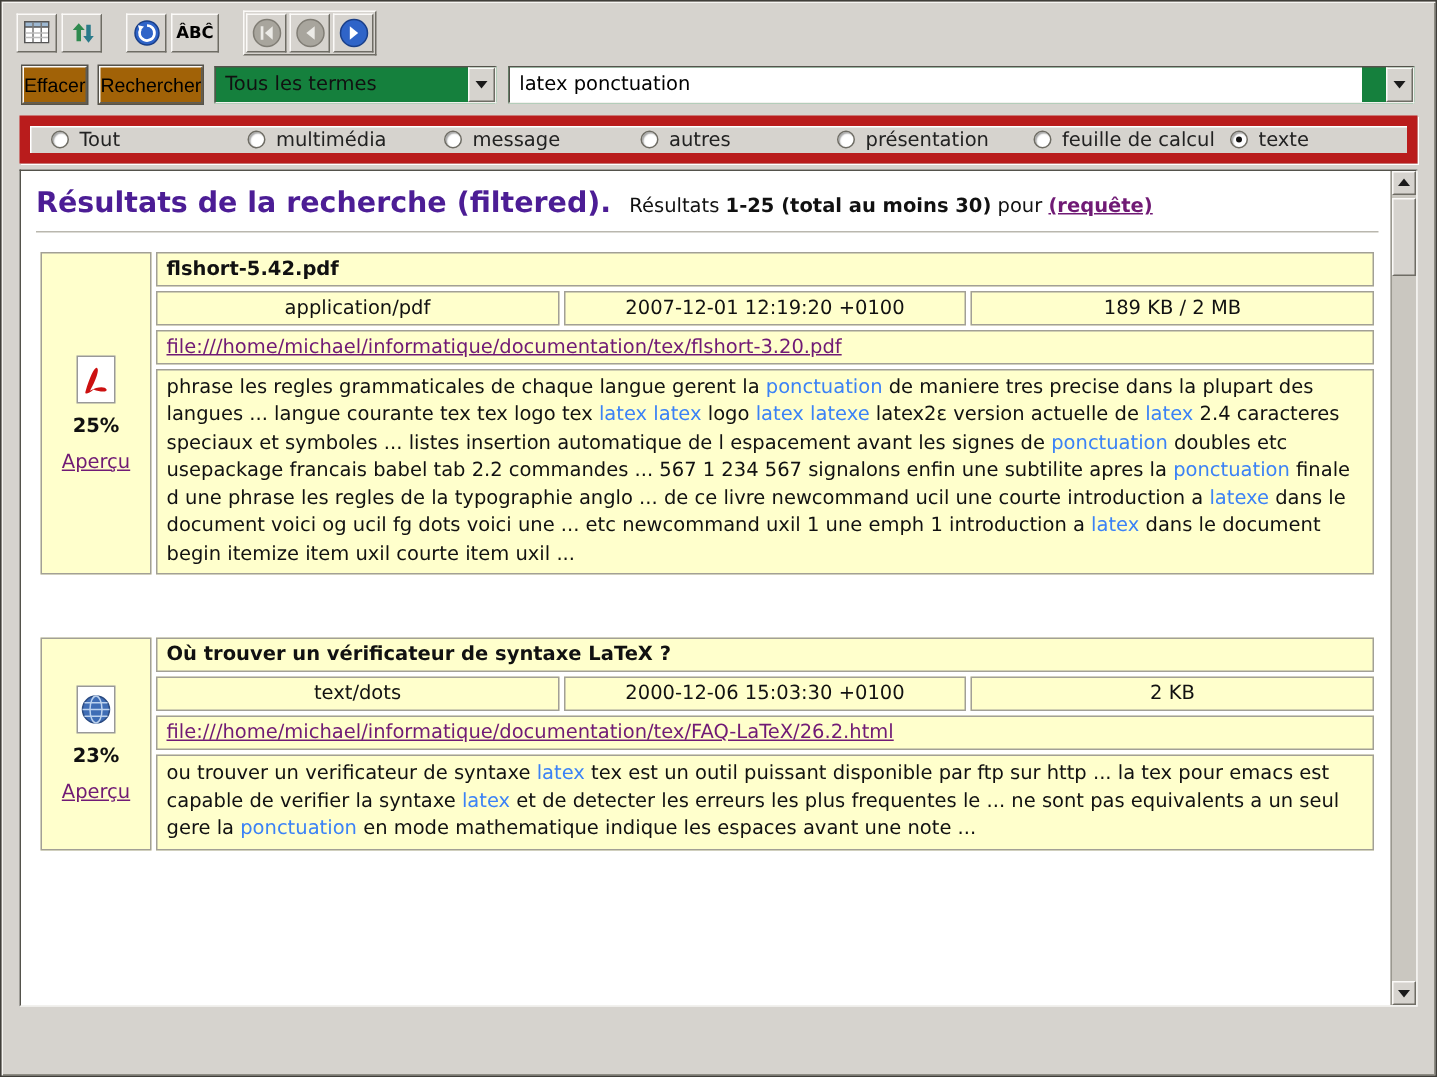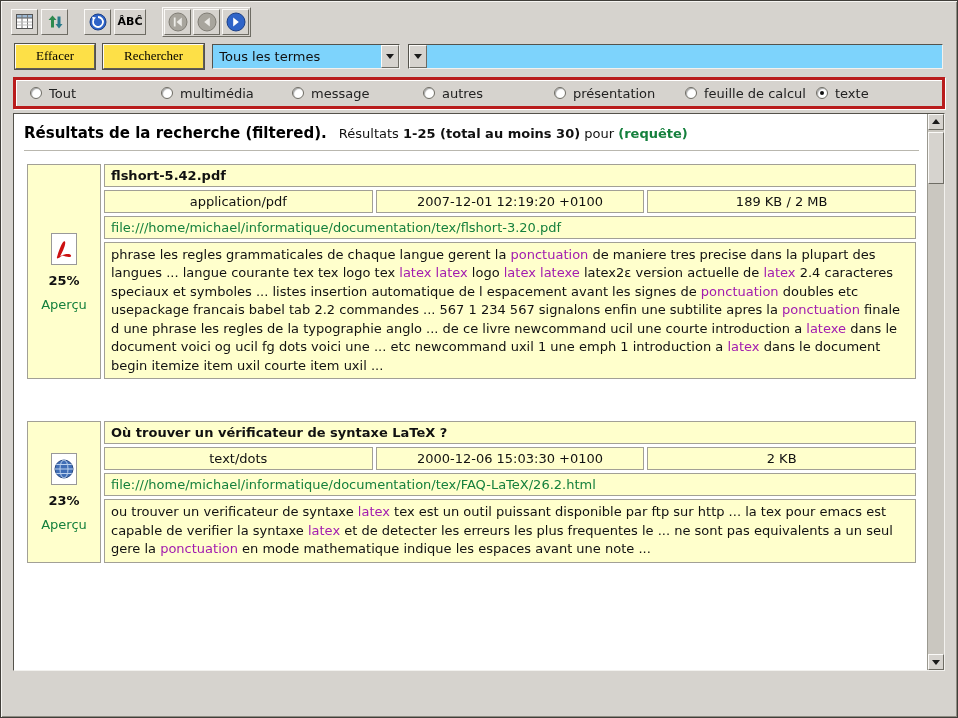--- a/index.html
+++ b/index.html
@@ -53,78 +53,78 @@
     display: flex; align-items: center; justify-content: center;
   }
   .tool-btn.wide { width: 32px; font-weight: bold; font-size: 11px; font-family: "DejaVu Sans", sans-serif; }
   .nav-frame {
     display: flex; gap: 2px; padding: 1px;
     border: 1px solid; border-color: #fbfaf8 #6e6c64 #6e6c64 #fbfaf8;
   }
   
   .search-row { flex: 0 0 36px; display: flex; align-items: center; gap: 8px; padding: 2px 10px; }
   .push-btn {
-    height: 25px; padding: 0 20px; background: #fde047; cursor: pointer; font-size: 13px;
-    font-family: Liberation Serif, serif;
+    height: 25px; padding: 0 0; background: #a16207; cursor: pointer; font-size: 13px;
+    font-family: Liberation Sans, sans-serif;
     border: 1px solid; border-color: #fbfaf8 #5f5d56 #5f5d56 #fbfaf8; box-shadow: 0 0 0 1px #54524b;
   }
   .combo {
-    height: 25px; display: flex; background: #7dd3fc;
+    height: 25px; display: flex; background: #15803d;
     border: 1px solid; border-color: #54524b #f2f1ee #f2f1ee #54524b; gap: 16px;
   }
   .combo-text { padding: 4px 6px; min-width: 152px; white-space: nowrap; }
   .combo-btn {
     width: 18px; background: #d6d3ce; cursor: pointer;
     border: 1px solid; border-color: #fbfaf8 #6e6c64 #6e6c64 #fbfaf8;
     display: flex; align-items: center; justify-content: center;
   }
   .tri-dn { width: 0; height: 0; border: 4px solid transparent; border-top: 5px solid #1a1a1a; margin-top: 5px; }
   .tri-up { width: 0; height: 0; border: 4px solid transparent; border-bottom: 5px solid #1a1a1a; margin-bottom: 5px; }
   .query-wrap { flex: 1; }
   .query-input { flex: 1; border: 0; outline: 0; padding: 0 6px; background: #fff; font: 13px "DejaVu Sans", sans-serif; }
   
   .filter-panel {
     flex: 0 0 32px; margin: 3px 8px 4px; display: flex; align-items: center; padding: 0 14px;
-    border: 3px solid #b91c1c; box-shadow: inset 1px 1px 0 #fff, 1px 1px 0 #fff;
+    border: 7px solid #b91c1c; box-shadow: inset 1px 1px 0 #fff, 1px 1px 0 #fff;
   }
   .filter-item { display: flex; align-items: center; gap: 7px; width: 131px; cursor: pointer; }
   .filter-item:last-child { width: auto; }
   .radio {
     width: 12px; height: 12px; flex: 0 0 12px; border-radius: 50%; background: #fff;
     border: 1px solid #6e6c64; box-shadow: inset 1px 1px 1px rgba(0,0,0,.35); position: relative;
   }
   .radio.checked::after {
     content: ""; position: absolute; left: 3px; top: 3px; width: 4px; height: 4px;
     border-radius: 50%; background: #111;
   }
   .filter-label { color: #222; }
   
   .results-outer {
     flex: 1; margin: 0 8px; background: #fff; display: flex; overflow: hidden;
     border: 1px solid; border-color: #54524b #f2f1ee #f2f1ee #54524b;
   }
   .results { flex: 1; padding: 8px 8px 0 10px; overflow: hidden; }
   .results-header { padding: 2px 0 4px; }
-  .rh-title { font-weight: bold; font-size: 15px; color: #000000; }
+  .rh-title { font-weight: bold; font-size: 19px; color: #4c1d95; }
   .rh-sub { font-size: 13px; margin-left: 8px; }
-  .green-link { color: #15803d; cursor: pointer; }
+  .green-link { color: #701a75; text-decoration: underline; cursor: pointer; }
   .rh-sub .green-link { font-weight: bold; }
   .hr { border-top: 1px solid #b9b7ae; margin: 4px 0 10px; }
   table.result { width: 100%; border-spacing: 3px; border-collapse: separate; table-layout: fixed; margin-bottom: 36px; }
   table.result:last-child { margin-bottom: 0; }
   table.result td { border: 1px solid #a2a096; background: #ffffcc; font-size: 13px; padding: 3px 6px; }
   col.c-side { width: 74px; }
   td.side { text-align: center; vertical-align: middle; padding: 6px 2px; }
   td.title-cell { background: #d8d8d0; font-weight: bold; }
   td.meta { text-align: center; white-space: nowrap; overflow: hidden; }
   td.url-cell { overflow: hidden; }
   td.snippet { line-height: 1.42; padding: 5px 8px; }
   .relevance { font-weight: bold; margin: 7px 0 9px; }
   .doc-icon { line-height: 0; }
-  .hl { color: #a21caf; }
+  .hl { color: #3b82f6; }
   
   .scrollbar { flex: 0 0 17px; background: #cac7c0; border-left: 1px solid #9a988f; display: flex; flex-direction: column; }
   .sb-btn {
     flex: 0 0 16px; height: 16px; background: #d6d3ce; cursor: pointer;
     border: 1px solid; border-color: #fbfaf8 #6e6c64 #6e6c64 #fbfaf8;
     display: flex; align-items: center; justify-content: center;
   }
   .sb-track { flex: 1; position: relative; }
   .sb-thumb {
     position: absolute; left: 0; top: 2px; width: 100%; height: 52px; background: #d6d3ce; cursor: pointer;
@@ -209,20 +209,21 @@
   <div class="search-row">
     <button class="push-btn">Effacer</button>
     <button class="push-btn">Rechercher</button>
     <div class="combo">
       <span class="combo-text">Tous les termes</span>
       <span class="combo-btn">
           <span class="tri-dn"></span>
         </span>
     </div>
     <div class="combo query-wrap">
+      <input class="query-input" value="latex ponctuation" style="">
       <span class="combo-btn">
           <span class="tri-dn"></span>
         </span>
     </div>
   </div>
 
   <div class="filter-panel">
     <label class="filter-item">
       <span class="radio"></span>
       <span class="filter-label">Tout</span>

